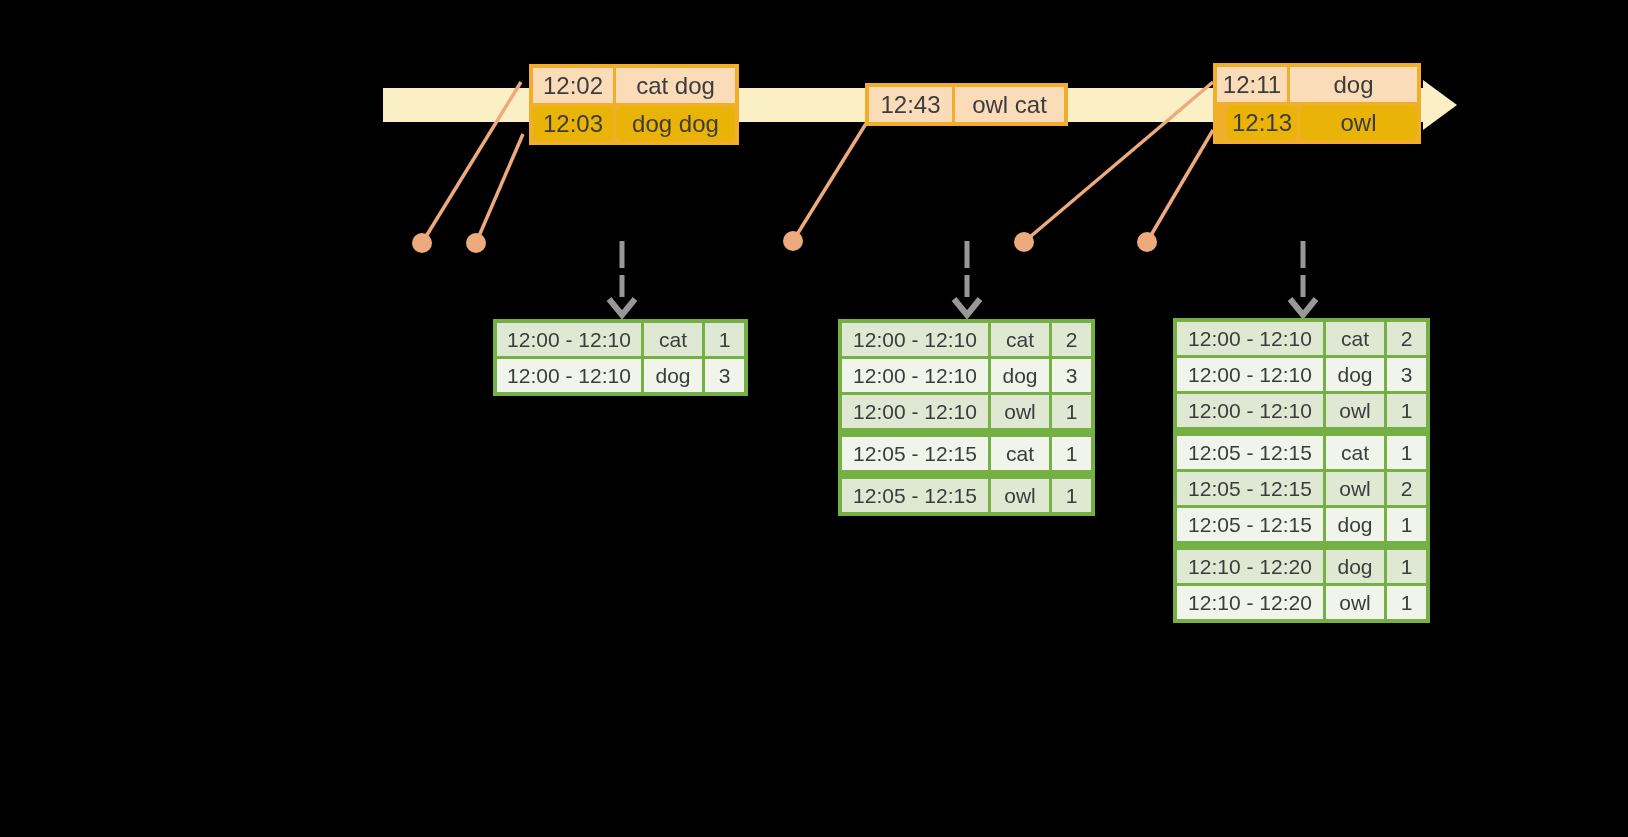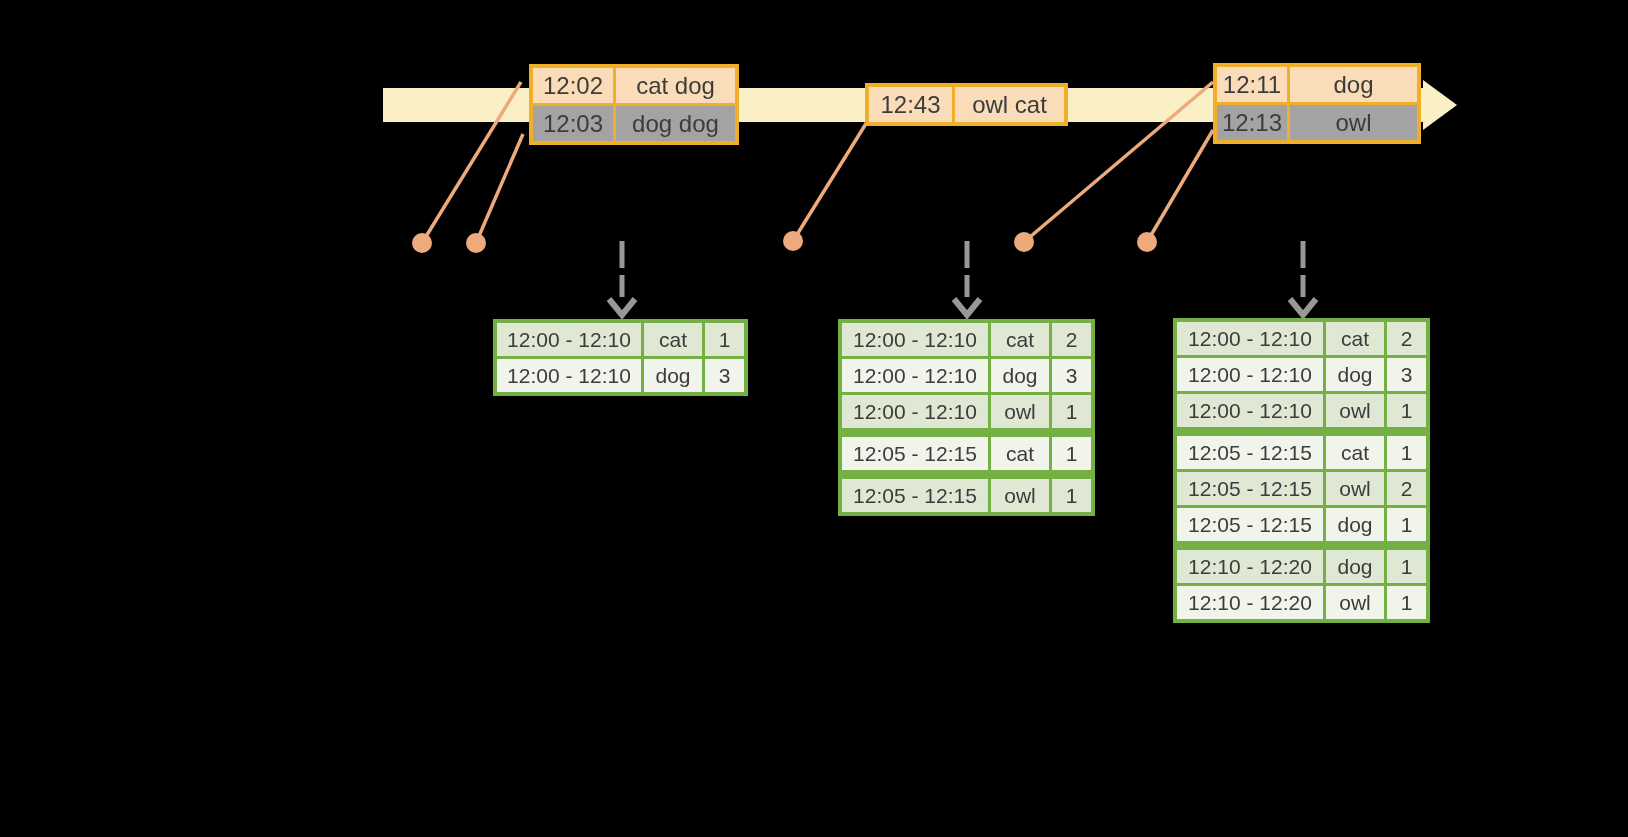--- a/index.html
+++ b/index.html
@@ -14,21 +14,21 @@
   .trow{display:grid;column-gap:3px;}
   .etable .trow{height:35px;grid-template-columns:var(--cols);}
   .rtable .trow{height:33px;grid-template-columns:1fr 58px 39px;}
   .cell{
     display:flex;align-items:center;justify-content:center;
     color:#3C3C3C;white-space:nowrap;overflow:hidden;
   }
   .etable .cell{font-size:24px;}
   .rtable .cell{font-size:21px;}
   .etable .trow:nth-child(1) .cell{background:#FADCB9;}
-  .etable .trow:nth-child(2) .cell{background:#a3a3a3;}
+  .etable .trow:nth-child(2) .cell{background:#eab308;border-radius:7px;}
   .rtable .trow:nth-child(odd) .cell{background:#DFE8D3;}
   .rtable .trow:nth-child(even) .cell{background:#F0F4EB;}
   
   #etable1{left:521px;top:64px;width:210px;margin-left:8px;--cols:80px 1fr;}
   #etable2{left:865px;top:83px;width:203px;--cols:83px 1fr;}
   #etable3{left:1213px;top:63px;width:208px;--cols:70px 1fr;}
   #rtable1{left:493px;top:319px;width:255px;}
   #rtable2{left:838px;top:319px;width:257px;}
   #rtable3{left:1173px;top:318px;width:257px;}
 </style>
@@ -81,21 +81,21 @@
       <div class="trow">
         <div class="cell">12:43</div>
         <div class="cell">owl cat</div>
       </div>
     </div>
   <div id="etable3" class="etable">
       <div class="trow">
         <div class="cell">12:11</div>
         <div class="cell">dog</div>
       </div>
-      <div class="trow" style="margin-top: 3px;">
+      <div class="trow" style="margin-top: 3px; margin-left: 10px;">
         <div class="cell">12:13</div>
         <div class="cell">owl</div>
       </div>
     </div>
 
   <div id="rtable1" class="rtable">
       <div class="trow">
         <div class="cell">12:00 - 12:10</div>
         <div class="cell">cat</div>
         <div class="cell">1</div>

